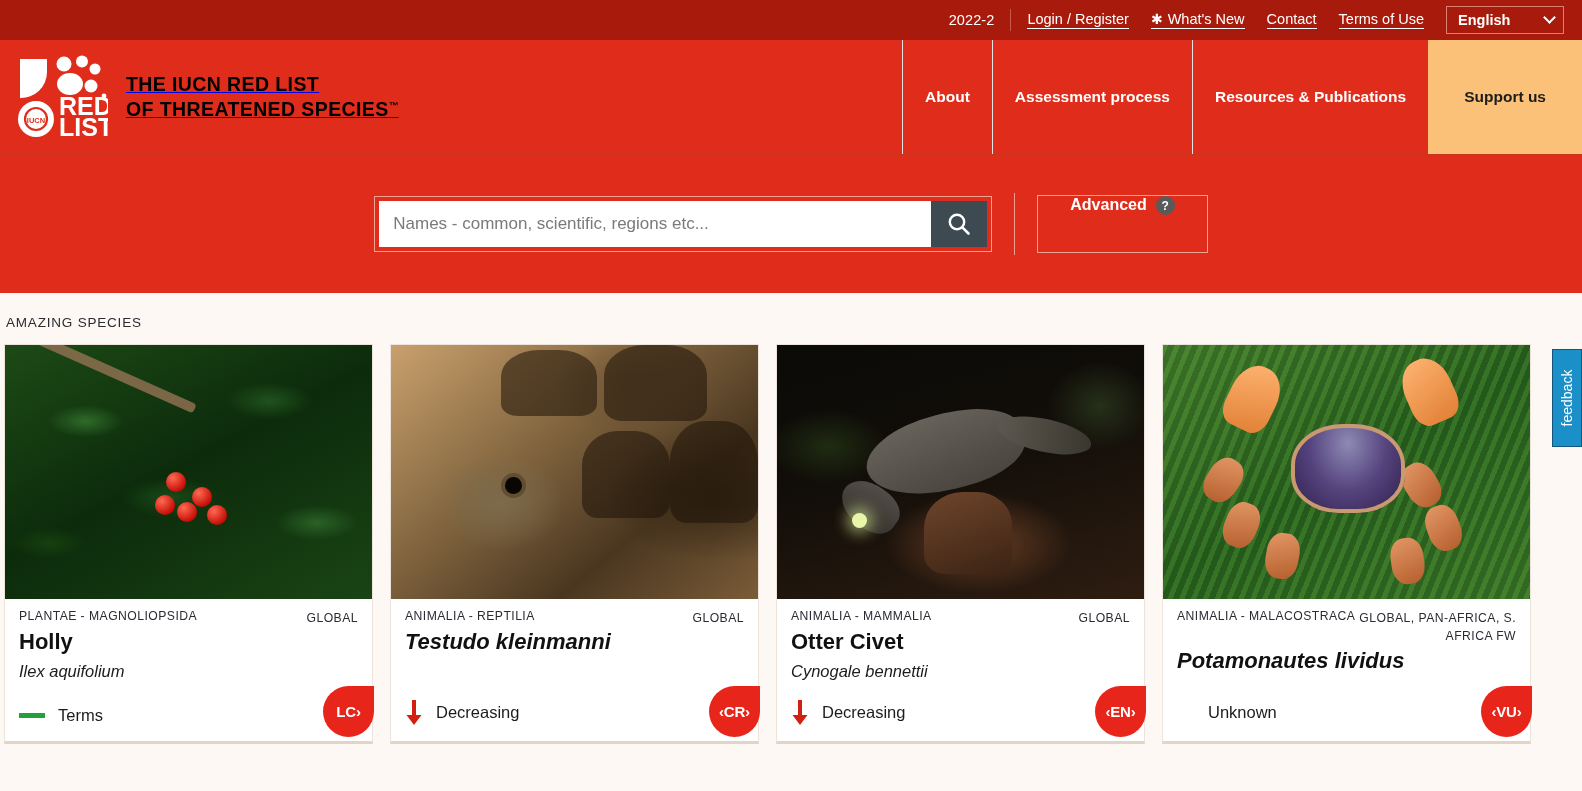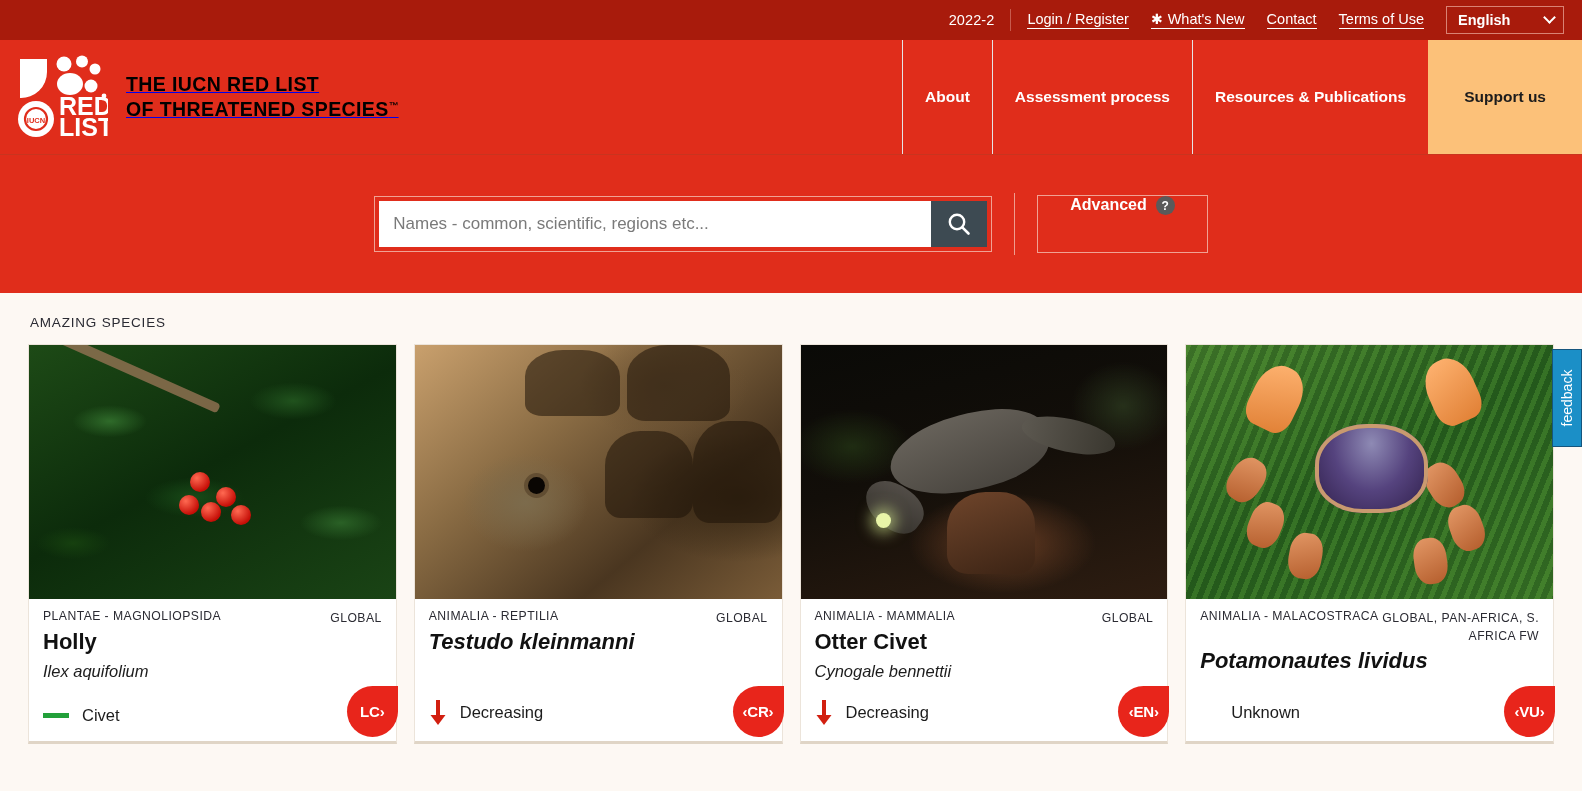--- a/index.html
+++ b/index.html
@@ -87,21 +87,21 @@
     background: transparent;
   }
   .advanced-btn span.lbl { color: #ffffff; font-size: 16px; font-weight: bold; }
   .qmark {
     width: 19px; height: 19px; border-radius: 50%; background: #5a5a5a;
     color: #fff; font-size: 12px; font-weight: bold;
     display: flex; align-items: center; justify-content: center;
   }
 
   
-  .content { padding: 0 28px; background: #fdf8f3; height: 498px; position: relative; }
+  .content { padding: 0 4px; background: #fdf8f3; height: 498px; position: relative; }
   .section-label {
     font-size: 13.5px; color: #2b2b33; letter-spacing: .8px;
     padding: 22px 2px 14px 2px;
   }
   .cards { display: flex; gap: 17px; align-items: flex-start; }
   .card {
     width: 369px; background: #ffffff;
     border: 1px solid #ece4da; border-bottom: 3px solid #e0d5c6;
     display: flex; flex-direction: column;
   }
@@ -328,21 +328,21 @@
       </div>
       <div class="card-body">
         <div class="meta-row">
           <span class="taxon">PLANTAE - MAGNOLIOPSIDA</span>
           <span class="region">GLOBAL</span>
         </div>
         <div class="common-name">Holly</div>
         <div class="sci-name">Ilex aquifolium</div>
         <div class="trend-row">
           <span class="dash-stable"></span>
-          <span class="trend-label">Civet</span>
+          <span class="trend-label">Terms</span>
         </div>
         <div class="status-badge">LC›</div>
       </div>
     </div>
 
     <div class="card">
       <div class="card-img">
         <div class="ph tortoise">
           <span class="scute" style="left:30%;top:2%;width:26%;height:26%"></span>
           <span class="scute" style="left:58%;top:0%;width:28%;height:30%"></span>

